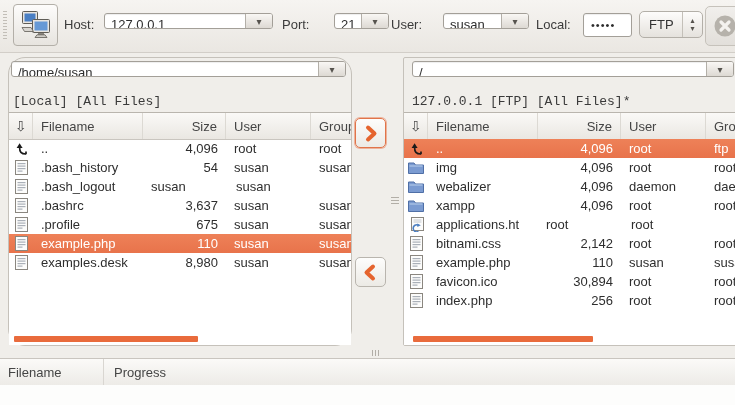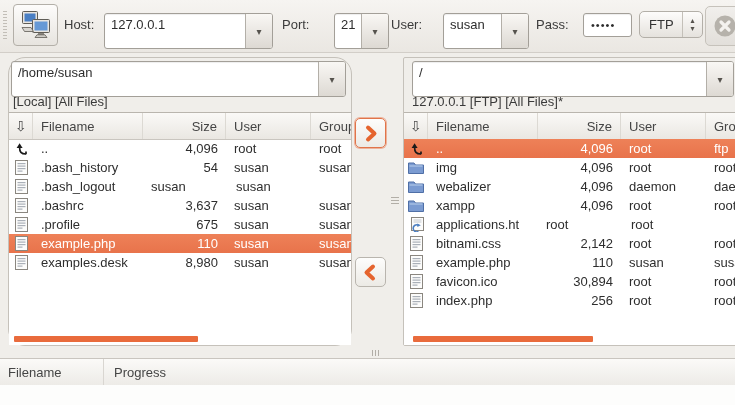--- a/index.html
+++ b/index.html
@@ -14,21 +14,21 @@
   .toolbar{position:absolute;left:0;top:0;width:735px;height:52px;
     background:linear-gradient(#f6f4f1,#eae7e2);
     border-bottom:1px solid #d2cec8;}
   .tgrip{position:absolute;left:3px;top:11px;width:4px;height:30px;
     background:repeating-linear-gradient(to bottom,#c2beb7 0 1px,transparent 1px 3px);}
   .connbtn{position:absolute;left:13px;top:4px;width:45px;height:42px;
     background:linear-gradient(#fdfcfb,#e7e4df);
     border:1px solid #b3afa8;border-radius:4px;padding:0;
     display:flex;align-items:center;justify-content:center;cursor:pointer;}
   .tlabel{position:absolute;top:17px;white-space:nowrap;color:#3b3b3b;}
-  .combo{position:absolute;top:13px;height:36px;display:flex;
+  .combo{position:absolute;top:13px;height:16px;display:flex;
     background:#fff;border:1px solid #a39f98;border-radius:3px;
     box-sizing:border-box;overflow:hidden;box-shadow:inset 0 1px 1px rgba(0,0,0,.07);}
   .combo .entry{flex:1;padding:0 6px;line-height:22px;white-space:nowrap;color:#2d2d2d;overflow:hidden;}
   .combo .dd{width:26px;display:flex;align-items:center;justify-content:center;
     background:linear-gradient(#f9f7f4,#ddd9d3);border-left:1px solid #b3afa8;
     color:#56534e;font-size:10px;font-family:"DejaVu Sans",sans-serif;}
   .entrybox{position:absolute;top:13px;height:24px;background:#fff;
     border:1px solid #a39f98;border-radius:3px;box-sizing:border-box;
     box-shadow:inset 0 1px 1px rgba(0,0,0,.07);display:flex;align-items:center;}
   .dots{padding-left:7px;font-size:11px;letter-spacing:1px;color:#2d2d2d;}
@@ -43,21 +43,21 @@
     background:linear-gradient(#f1efec,#e2dfda);border:1px solid #c6c2bb;
     border-radius:5px;padding:0;display:flex;align-items:center;padding-left:7px;}
   
   .pane{position:absolute;top:57px;height:289px;border:1px solid #c5c1ba;
     border-radius:2px;background:var(--window-bg,#f0eeea);box-sizing:border-box;}
   #leftpane{left:8px;width:344px;border-radius:17px;}
   #rightpane{left:403px;width:337px;}
   .pcombo{top:3px;}
   #leftpane .pcombo{left:2px;width:335px;}
   #rightpane .pcombo{left:8px;width:322px;}
-  .pstatus{position:absolute;left:4px;top:36px;white-space:nowrap;color:#3a3a3a;}
+  .pstatus{position:absolute;left:4px;top:36px;white-space:nowrap;color:#3a3a3a;font-family:Liberation Mono, monospace;}
   #rightpane .pstatus{left:8px;}
   .filetable{position:absolute;left:0;right:0;top:54px;bottom:0;
     background:var(--panel-bg,#fff);border-top:1px solid #b9b5ae;overflow:hidden;}
   .thead{display:flex;height:26px;align-items:center;
     background:linear-gradient(#faf9f7,#eae7e2);
     border-bottom:1px solid #c9c5bf;color:#454545;}
   .thead .c{height:100%;display:flex;align-items:center;border-right:1px solid #dcd9d3;box-sizing:border-box;}
   .thead .cg{border-right:none;}
   .sorticon{width:100%;text-align:center;font-family:"DejaVu Sans",sans-serif;
     font-size:14px;color:#4a4a4a;line-height:24px;}
@@ -123,21 +123,21 @@
       <span class="entry">21</span>
       <span class="dd">▾</span>
     </div>
 
     <span class="tlabel" style="left:391px">User:</span>
     <div class="combo" style="left:443px;width:86px">
       <span class="entry">susan</span>
       <span class="dd">▾</span>
     </div>
 
-    <span class="tlabel" style="left:536px">Pass:</span>
+    <span class="tlabel" style="left:536px">Local:</span>
     <div class="entrybox" style="left:583px;width:49px">
       <span class="dots">•••••</span>
     </div>
 
     <div class="spinner">
       <span class="sp-label">FTP</span>
       <span class="sp-arrows">
           <i>▴</i>
           <i>▾</i>
         </span>

